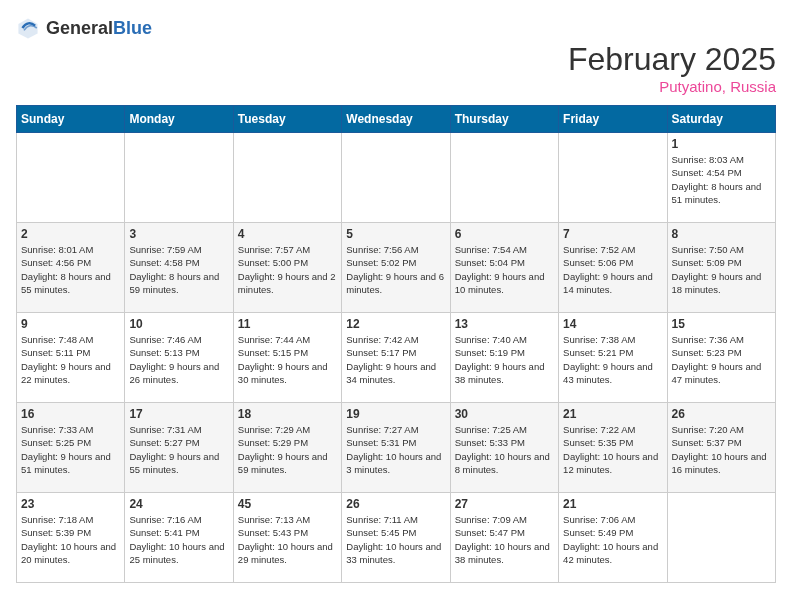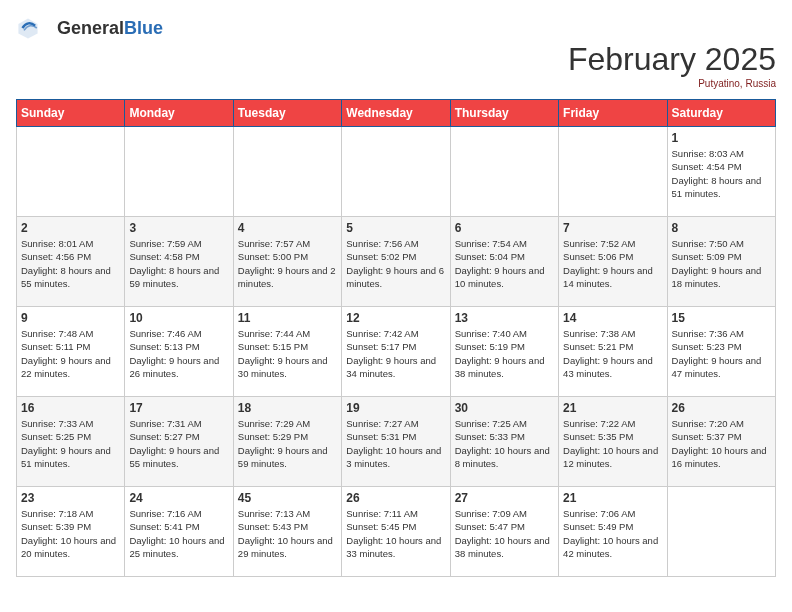--- a/index.html
+++ b/index.html
@@ -12,21 +12,21 @@
     }
     .header {
       display: flex;
       justify-content: space-between;
       align-items: flex-start;
       margin-bottom: 10px;
     }
     .logo {
       display: flex;
       align-items: center;
-      gap: 17px;
+      gap: 6px;
     }
     .logo-text-general {
       font-size: 18px;
       font-weight: bold;
       color: #333;
     }
     .logo-text-blue {
       font-size: 18px;
       font-weight: bold;
       color: #2a6db5;
@@ -38,30 +38,30 @@
     .title-block {
       text-align: right;
       margin-top: 25px;
     }
     .calendar-title {
       font-size: 32px;
       font-weight: normal;
       color: #333;
     }
     .calendar-subtitle {
-      font-size: 10px;
-      color: #7f1d1d;
+      font-size: 15px;
+      color: #ec4899;
     }
     table {
       width: 100%;
       border-collapse: collapse;
       table-layout: fixed;
     }
     thead th {
-      background-color: #ef4444;
+      background-color: #0369a1;
       color: #fff;
       font-size: 12px;
       font-weight: bold;
       padding: 6px 4px;
       text-align: left;
       border: 1px solid #1a5a9a;
     }
     tbody td {
       border: 1px solid #ccc;
       vertical-align: top;

